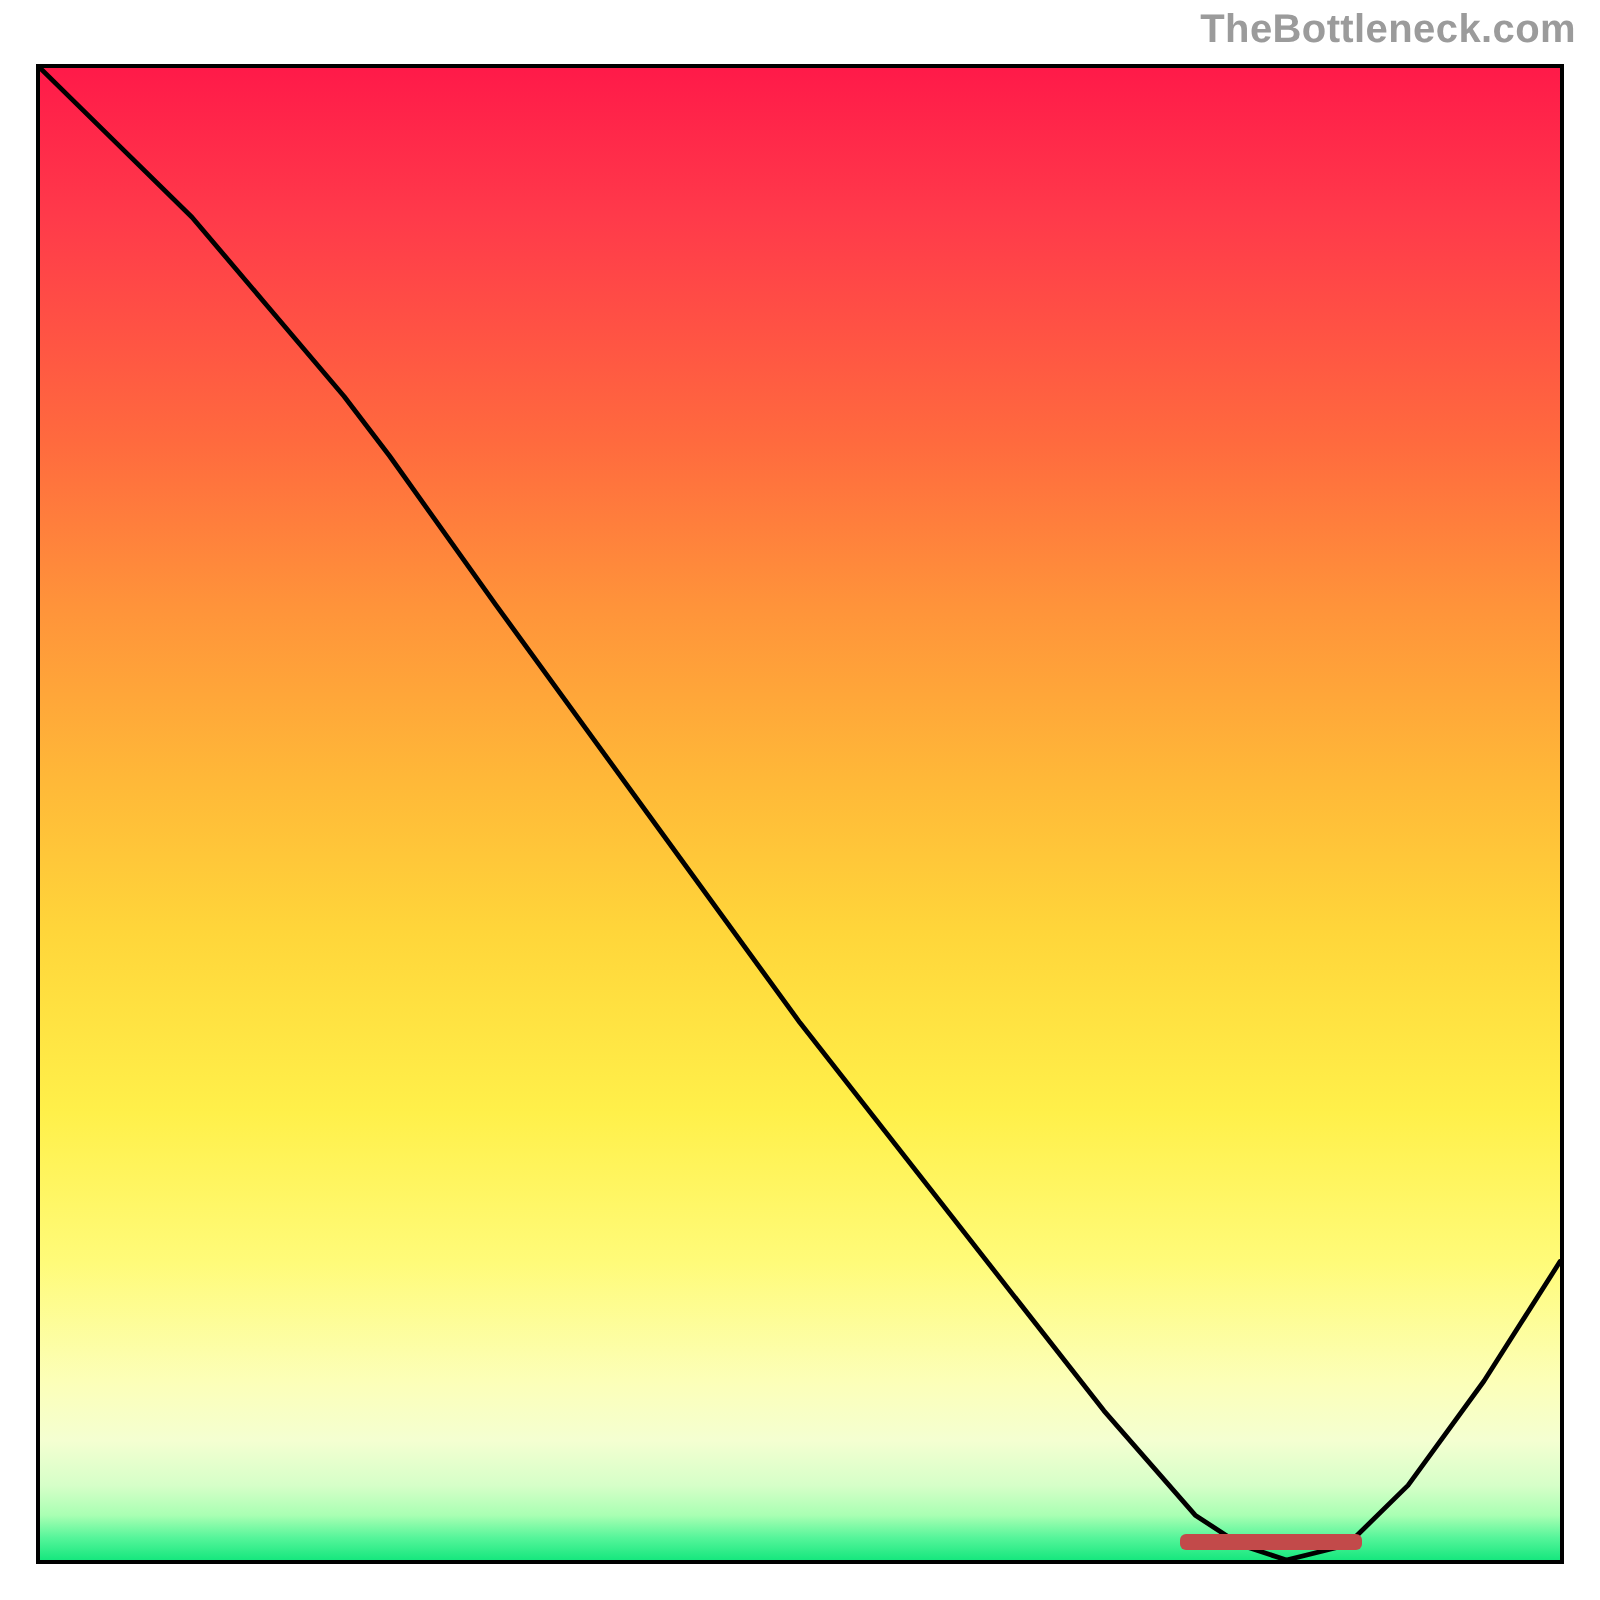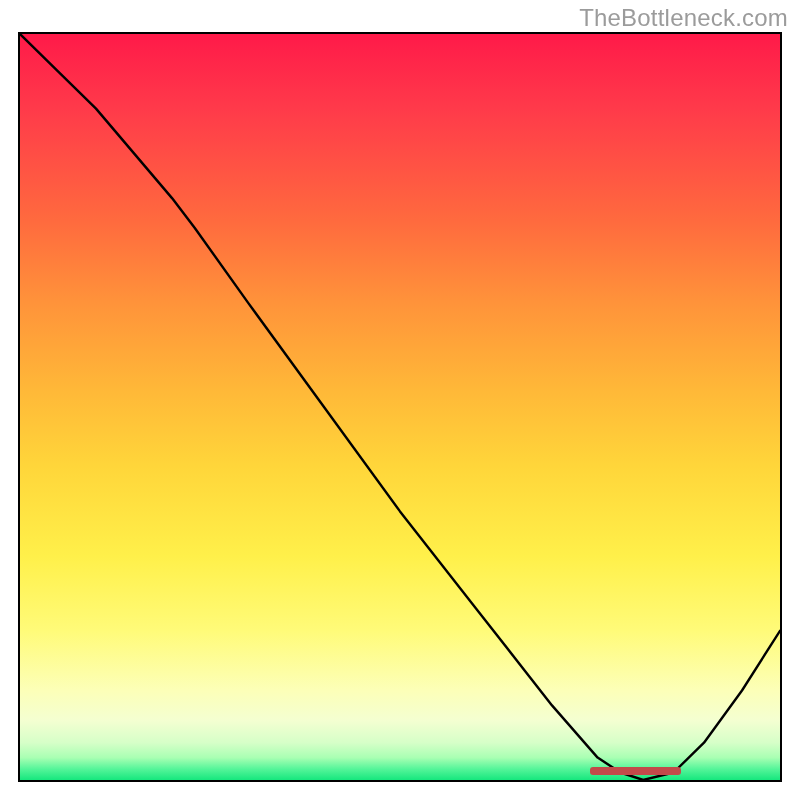--- a/index.html
+++ b/index.html
@@ -13,22 +13,22 @@
   .stage {
     position: relative;
     width: 800px;
     height: 800px;
     background: #ffffff;
   }
   .watermark {
     position: absolute;
     top: 4px;
     right: 12px;
-    font-size: 24px;
-    font-weight: 400;
+    font-size: 20px;
+    font-weight: 700;
     color: #9b9b9b;
     letter-spacing: 0.2px;
     user-select: none;
   }
   .plot-frame {
     position: absolute;
     left: 18px;
     top: 32px;
     width: 764px;
     height: 750px;

